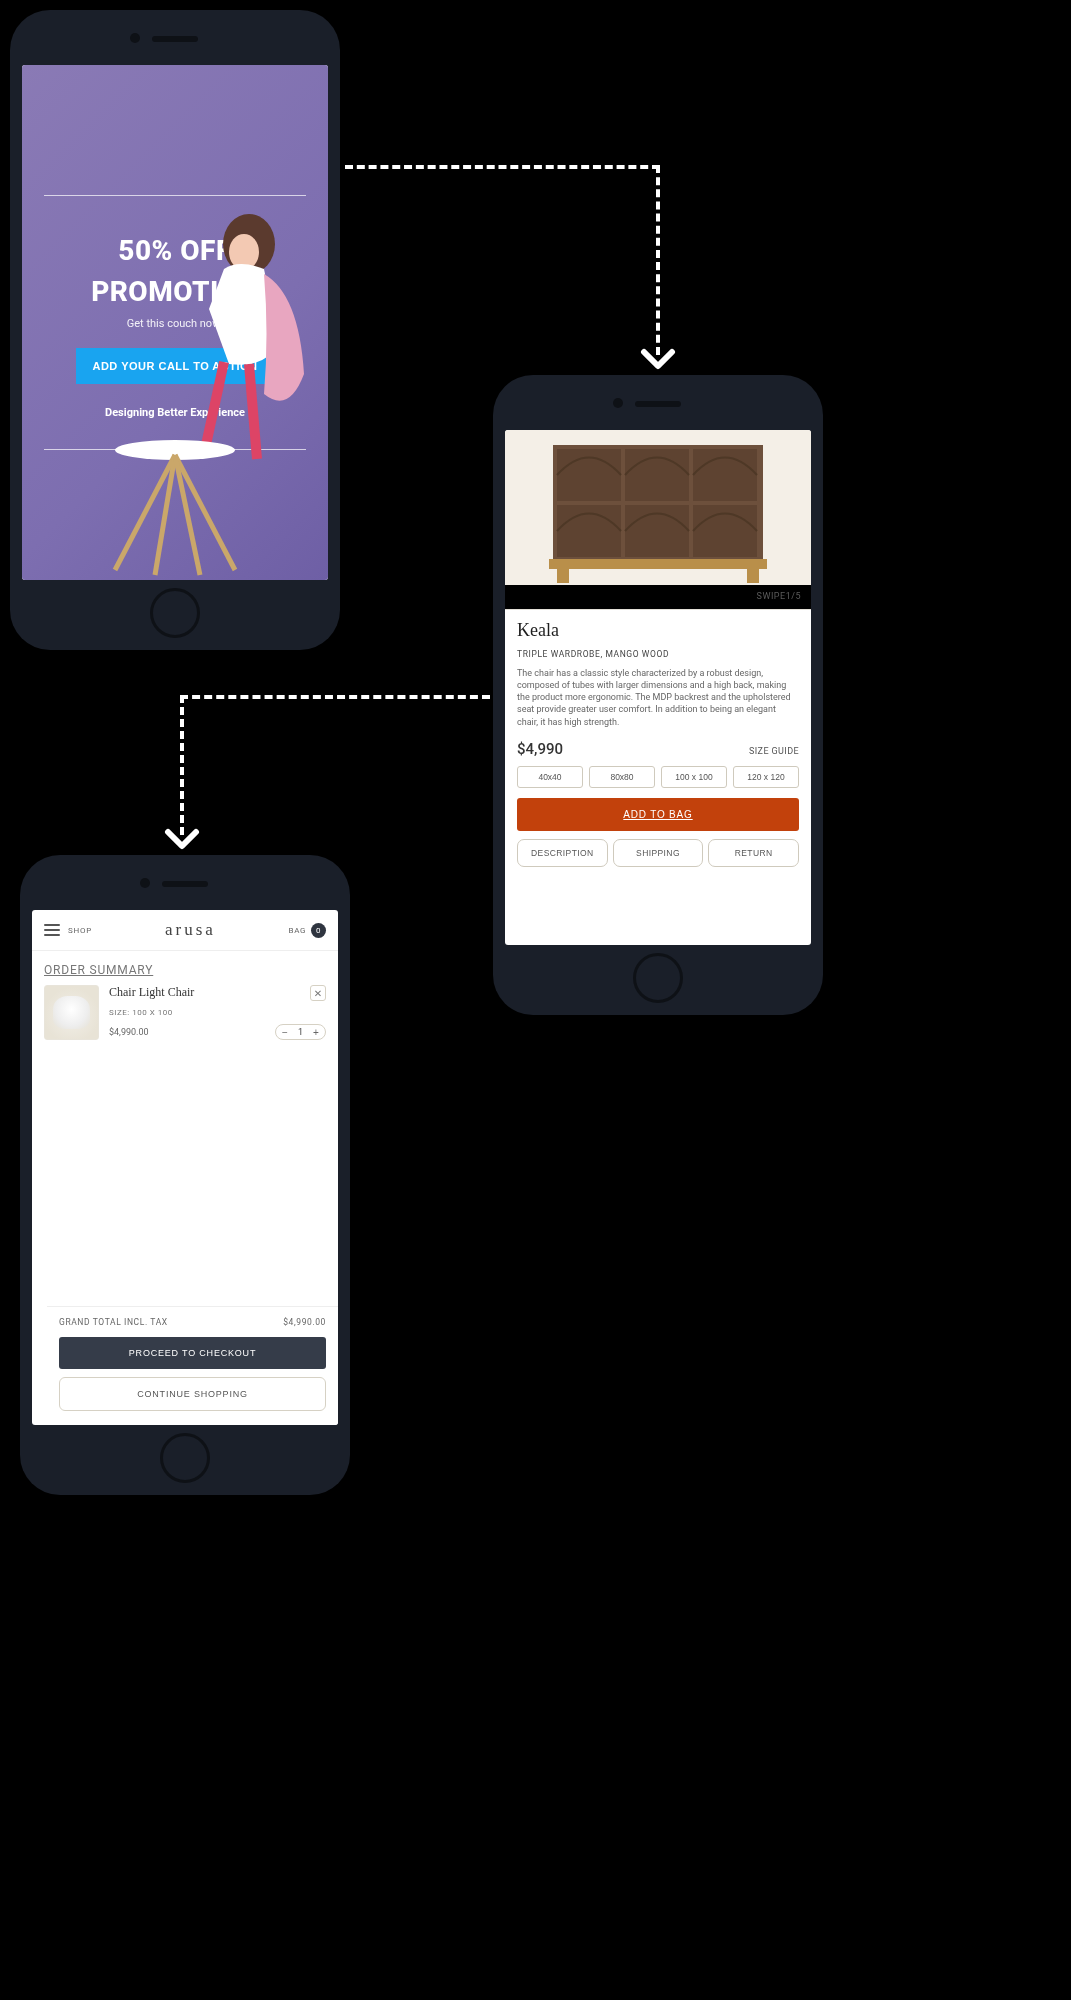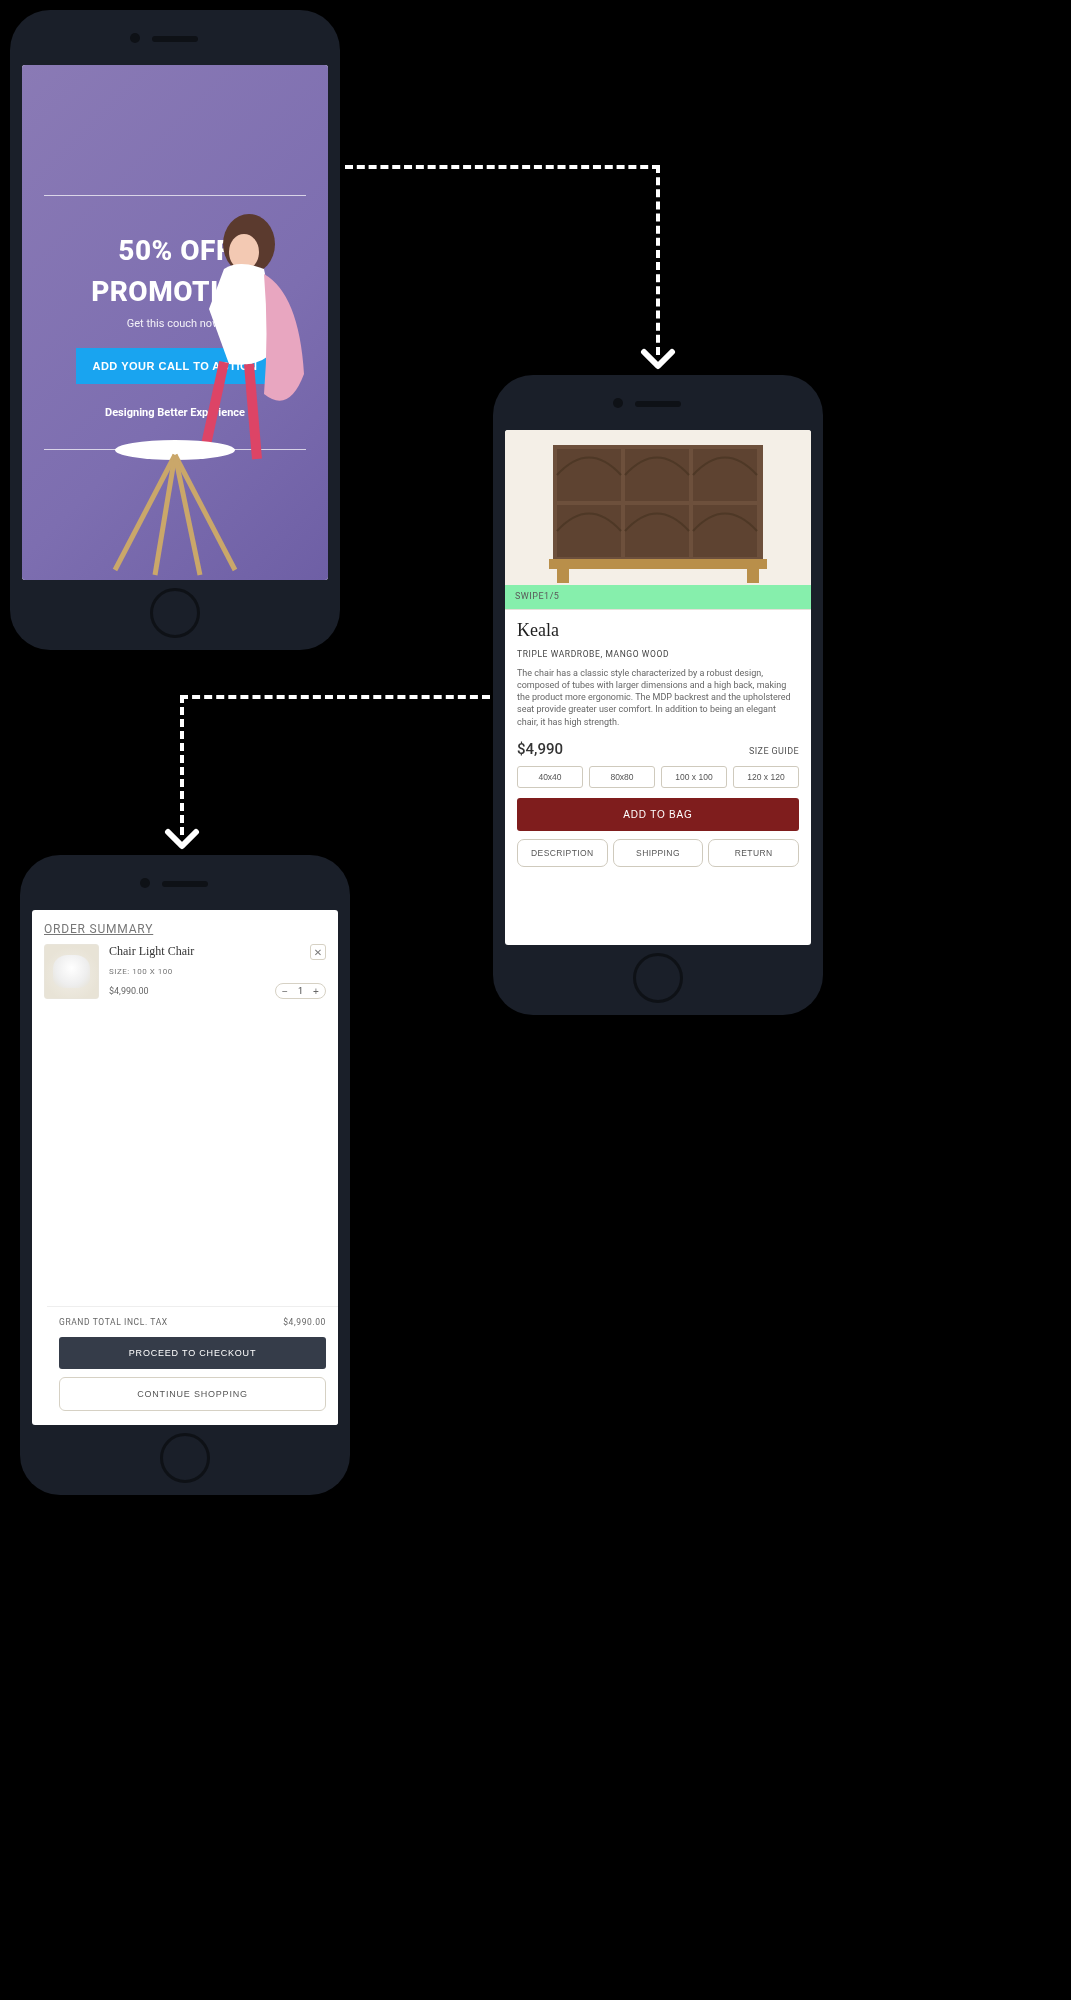--- a/index.html
+++ b/index.html
@@ -70,39 +70,39 @@
   position:absolute; left:48%; top:29%; width:150px; height:260px;
 }
 
 
 .prod-img {
   width: 100%; height: 155px; background: #f4efe7;
   display: flex; align-items: flex-end; justify-content: center;
 }
 .prod-dresser { width: 230px; height: 140px; }
 .prod-swipe {
-  display: flex; justify-content: flex-start; padding: 6px 10px 8px;
+  display: flex; justify-content: flex-end; padding: 6px 10px 8px;
   font-size: 9px; color: #5a5a5a; letter-spacing: .5px; border-bottom: 1px solid #e4e0d8;
-  background:#86efac;
+  background:#000000;
 }
 .prod-body { padding: 10px 12px 14px; background:#fff; }
 .prod-name { font-family: Georgia, "Times New Roman", serif; font-size: 18px; color: #1e1e1e; }
 .prod-subtitle { font-size: 8.5px; letter-spacing: .6px; color: #444; margin-top: 8px; }
 .prod-desc { font-size: 9px; color: #666; margin-top: 8px; line-height: 1.35; }
 .prod-pricebar { display: flex; justify-content: space-between; align-items: baseline; margin-top: 12px; }
 .prod-price { font-size: 15px; color: #333; font-weight: 500; }
 .prod-sizeguide { font-size: 9px; letter-spacing: .4px; color: #555; }
 .size-row { display: flex; gap: 6px; margin-top: 8px; }
 .size-btn {
   flex: 1; border: 1px solid #cfcabd; background: #fff; padding: 5px 0;
   font-size: 8.5px; color: #555; border-radius: 3px;
 }
 .addbag {
-  width: 100%; background: #7f1d1d; color: #fff; border: none;
-  padding: 11px 0; font-size: 10px; letter-spacing: .8px; margin-top: 10px; border-radius: 3px;
+  width: 100%; background: #c2410c; color: #fff; border: none;
+  padding: 11px 0; font-size: 10px; letter-spacing: .8px; margin-top: 10px; border-radius: 3px; text-decoration: underline;
 }
 .tabrow { display: flex; gap: 5px; margin-top: 8px; }
 .tabbtn {
   flex: 1; border: 1px solid #cfcabd; background: #fff; padding: 8px 0;
   font-size: 8.5px; color: #555; border-radius: 7px; letter-spacing: .4px;
 }
 
 
 .cart-header {
   display: flex; align-items: center; justify-content: space-between;
@@ -266,20 +266,35 @@
 
 <div class="dash dash-h" style="left:180px; top:695px; width:310px;"></div>
 <div class="dash dash-v" style="left:180px; top:695px; height:140px;"></div>
 <svg style="position:absolute; left:164px; top:828px;" width="36" height="26">
   <polyline points="4,4 18,18 32,4" fill="none" stroke="#fff" stroke-width="6" stroke-linecap="round" stroke-linejoin="round"></polyline>
 </svg>
 
 <div class="phone" style="left:20px; top:855px;">
   <div class="camera"></div>
   <div class="screen">
+    <div class="cart-header">
+      <div style="display:flex;align-items:center;">
+        <div class="hamburger">
+            <span></span>
+            <span></span>
+            <span></span>
+          </div>
+        <span class="shop-link">SHOP</span>
+      </div>
+      <span class="brand">arusa</span>
+      <div class="bag-wrap">
+        <span>BAG</span>
+        <span class="bag-badge">0</span>
+      </div>
+    </div>
 
     <div class="cart-body">
       <div class="order-summary-label">ORDER SUMMARY</div>
       <div class="cart-item">
         <div class="thumb"></div>
         <div class="item-info">
           <div class="item-name">Chair Light Chair</div>
           <div class="item-size">SIZE: 100 X 100</div>
           <div class="item-price">$4,990.00</div>
         </div>

